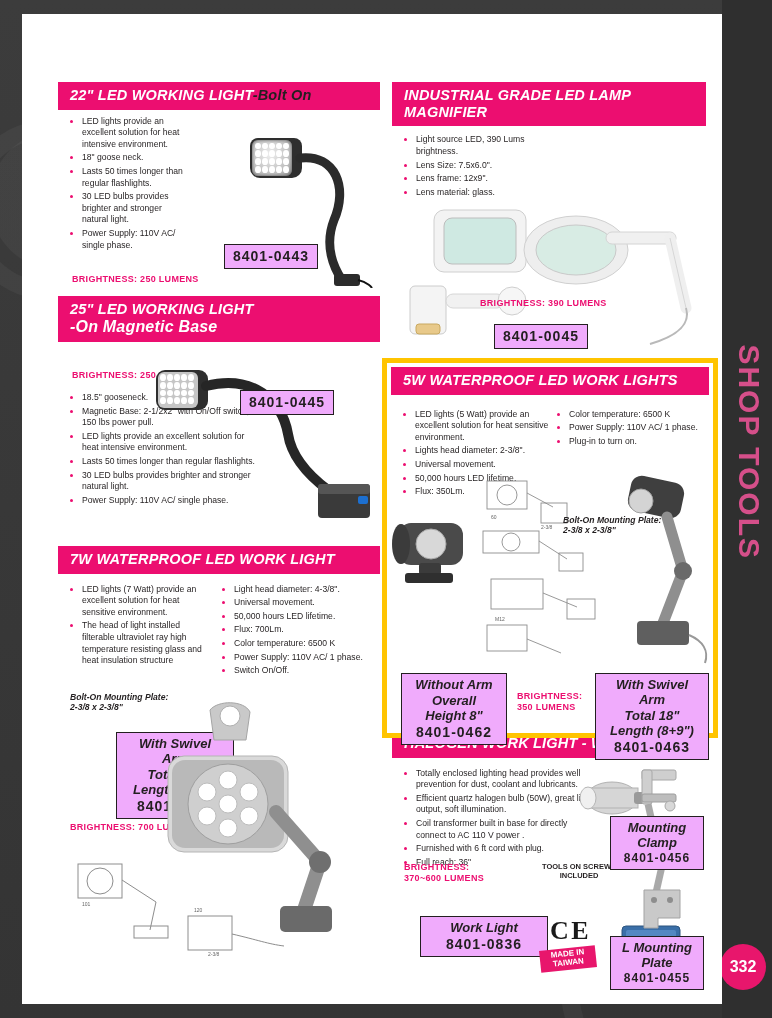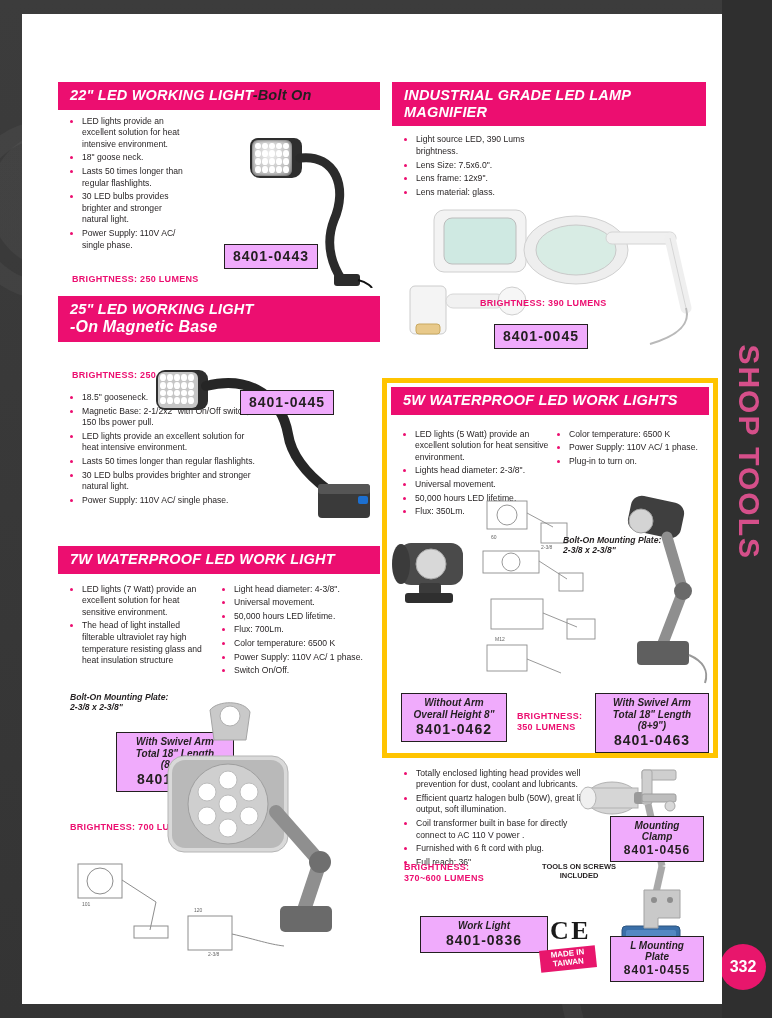--- a/index.html
+++ b/index.html
@@ -68,21 +68,21 @@
   .bright {
     color:#ec0e70; font-weight:bold; font-size:9px; letter-spacing:.3px;
   }
   .sku-box {
     border:1.6px solid #231f20; background:#f0abfc;
     display:inline-block; padding:3px 8px 4px;
     font-size:14px; font-weight:bold; letter-spacing:1px;
     color:#231f20; text-align:center;
   }
   .sku-box .cap {
-    display:block; font-size:10px; font-style:italic; font-weight:bold;
+    display:block; font-size:13px; font-style:italic; font-weight:bold;
     letter-spacing:0; margin-bottom:1px;
   }
   .label-ital { font-size:8.6px; font-weight:bold; font-style:italic; color:#231f20; line-height:1.25;}
   
   .highlight {
     position:absolute;
     border:5px solid #ffc400;
     background:#fff;
   }
 
@@ -402,21 +402,21 @@
     <div style="position:absolute; left:244px; top:126px;">
       <svg width="56" height="50">
         <path d="M8,6 L44,6 L44,34 L22,34 L22,44 L8,44 Z" fill="#c9c9c9" stroke="#a3a3a3"></path>
         <circle cx="18" cy="16" r="3" fill="#8d8d8d"></circle>
         <circle cx="34" cy="16" r="3" fill="#8d8d8d"></circle>
       </svg>
     </div>
   </div>
 </div>
 
-<div class="highlight" style="left:382px; top:378px; width:336px; height:380px;">
+<div class="highlight" style="left:382px; top:358px; width:336px; height:380px;">
   <div class="pink-head" style="margin:4px;">5W WATERPROOF LED WORK LIGHTS</div>
   <div class="body-area" style="position:relative; height:340px;">
     <ul class="specs pinkdot" style="position:absolute; left:4px; top:4px; width:144px;">
       <li>LED lights (5 Watt) provide an excellent solution for heat sensitive environment.</li>
       <li>Lights head diameter:  2-3/8".</li>
       <li>Universal movement.</li>
       <li>50,000 hours LED lifetime.</li>
       <li>Flux: 350Lm.</li>
     </ul>
     <ul class="specs pinkdot" style="position:absolute; left:158px; top:4px; width:160px;">

